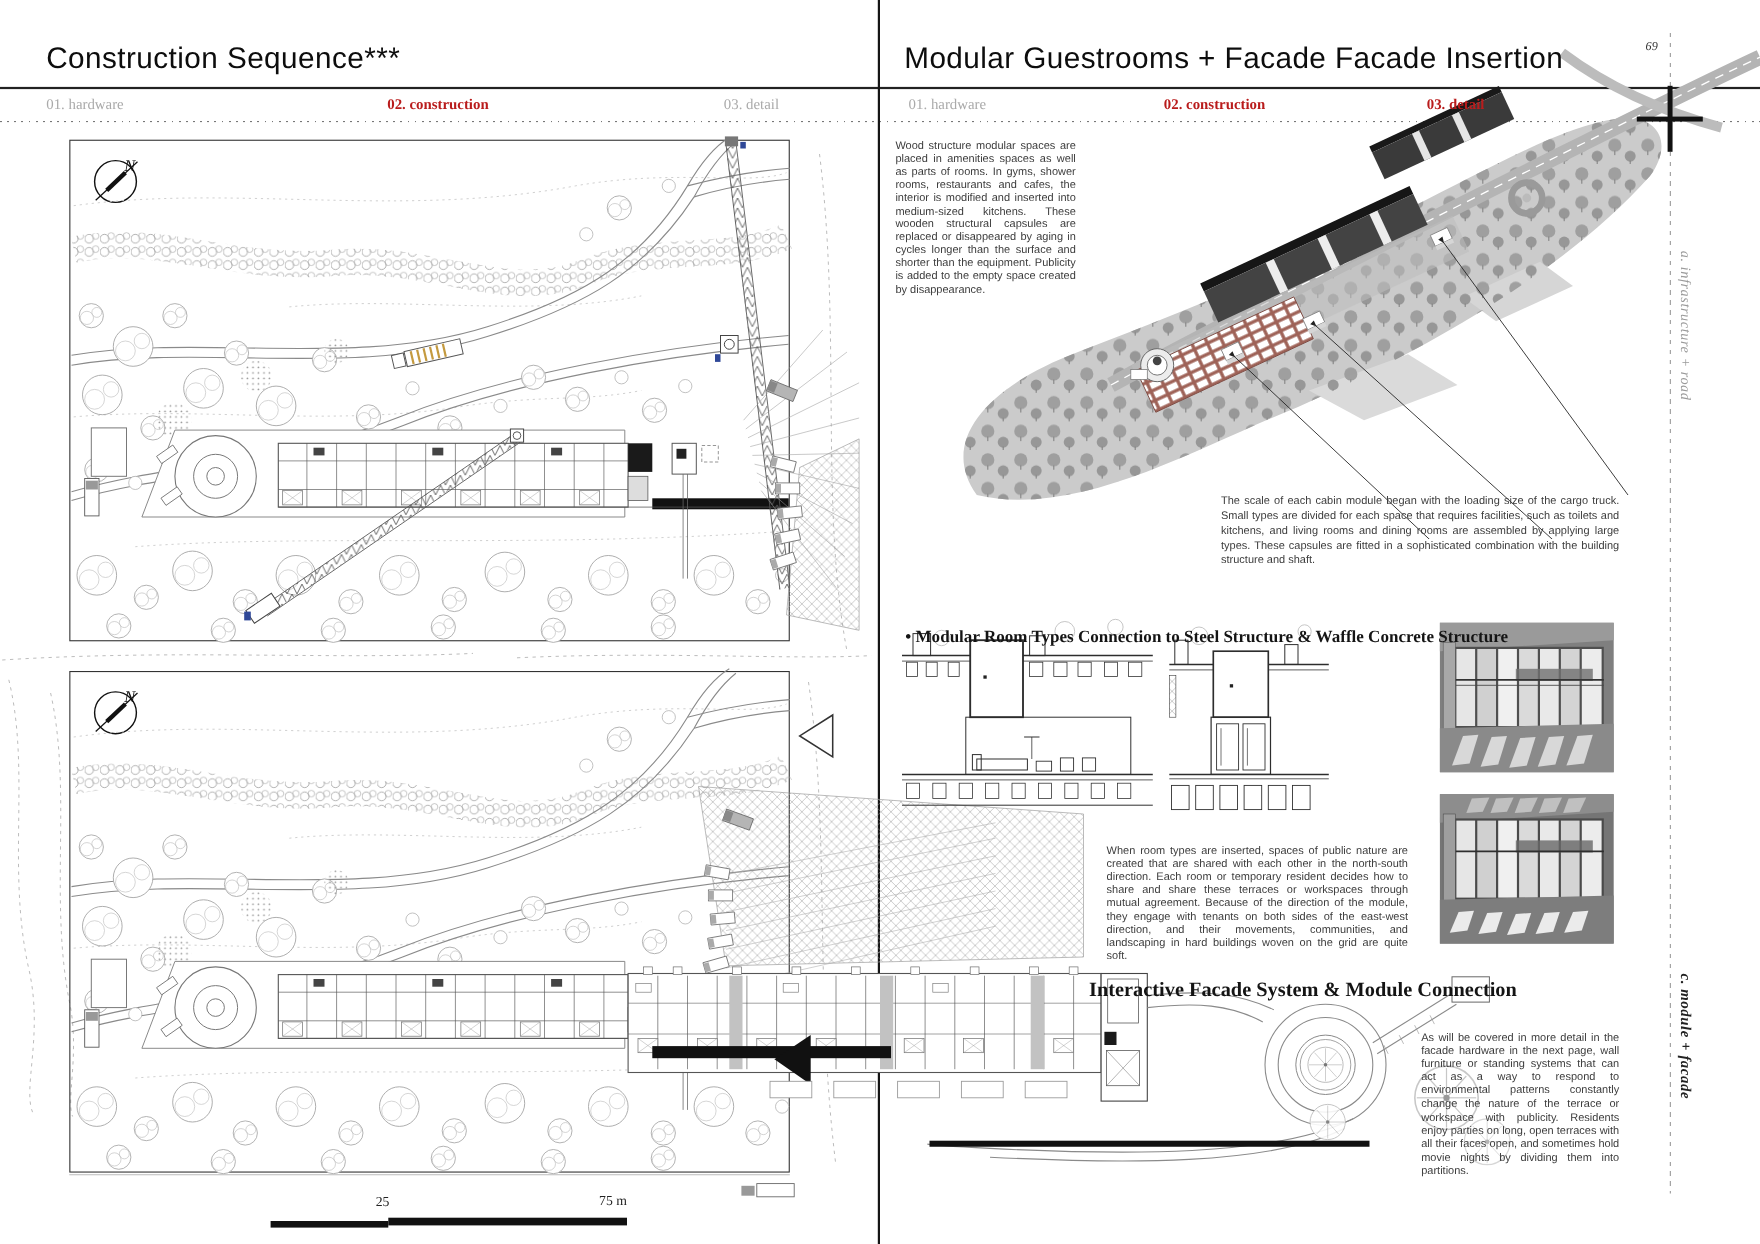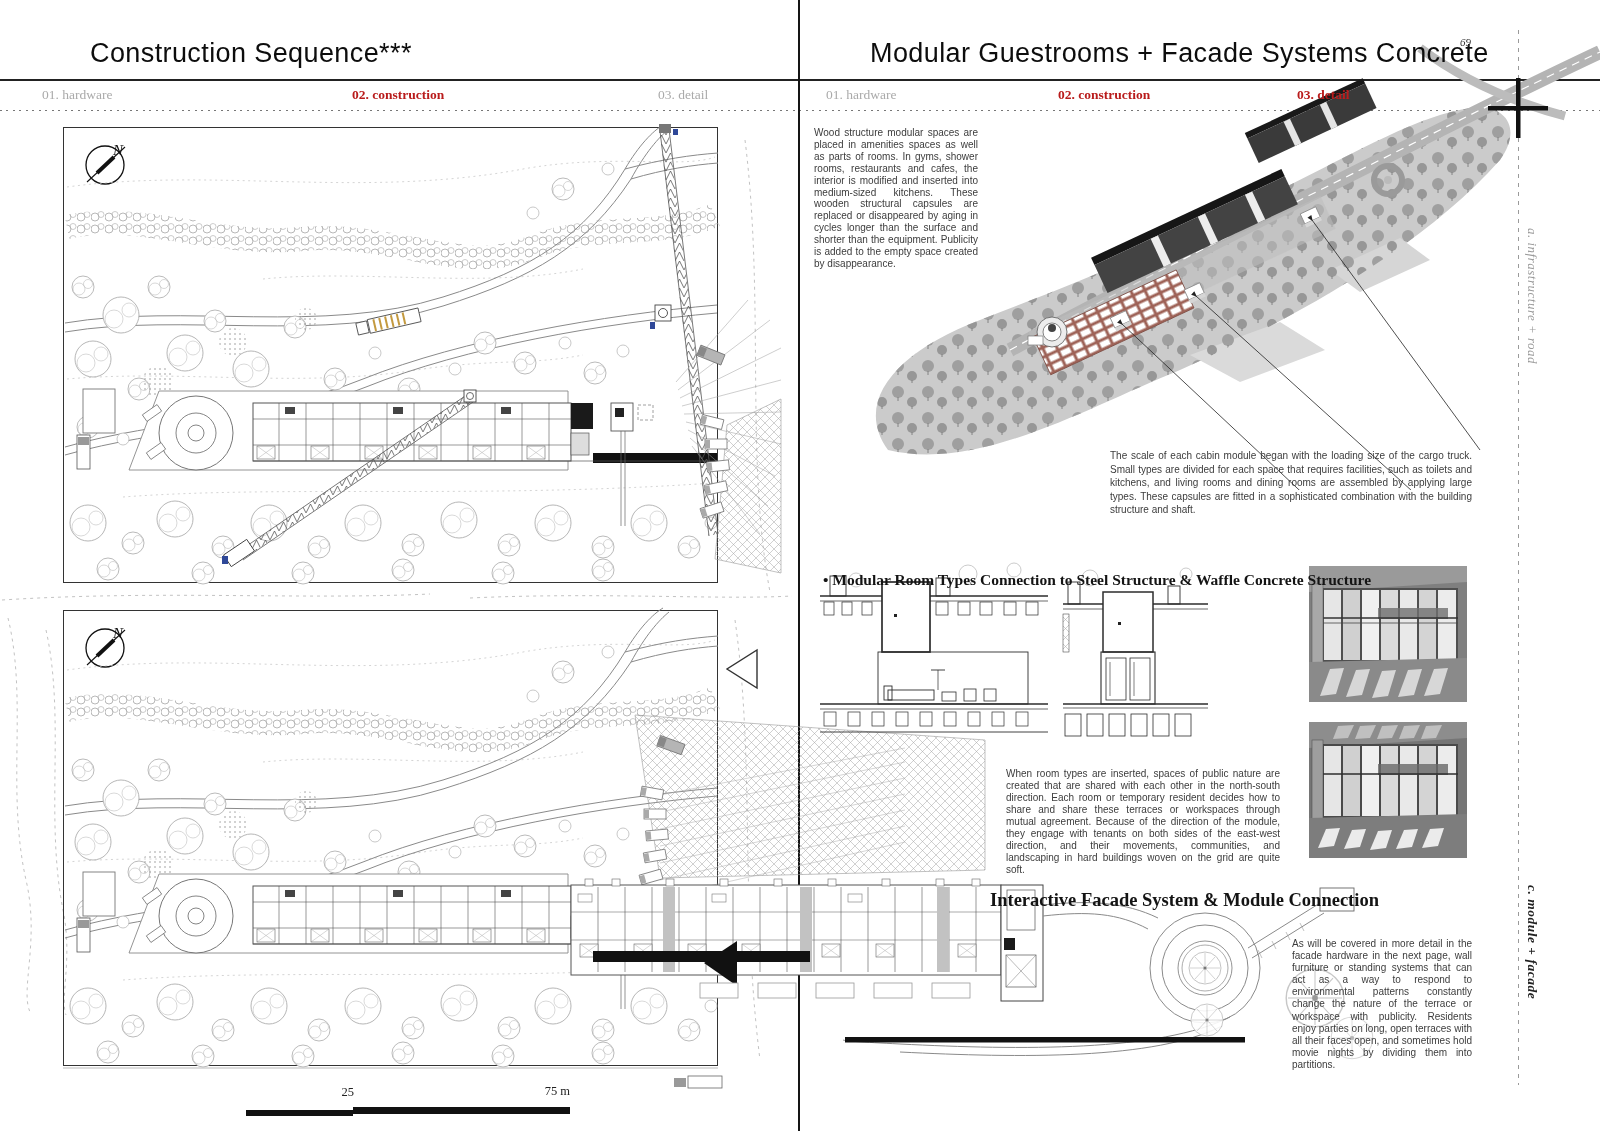--- a/index.html
+++ b/index.html
@@ -7,21 +7,21 @@
           font-family:"Liberation Sans",sans-serif;color:#111;}
   .abs{position:absolute;}
   
   .rule-title{left:0;top:79px;width:1600px;height:1.6px;background:#222;z-index:1;}
   .rule-dotted{left:0;top:110px;width:1600px;height:1.4px;z-index:1;
      background:repeating-linear-gradient(90deg,#777 0 1.6px,transparent 1.6px 6.5px);}
   .divider{left:798px;top:0;width:2px;height:1131px;background:#151515;z-index:1;}
   .dash-v{left:1518px;top:30px;width:1.4px;height:1055px;z-index:1;
      background:repeating-linear-gradient(180deg,#9a9a9a 0 4px,transparent 4px 9px);}
   
-  .page-title{font-size:27px;font-weight:500;letter-spacing:.4px;color:#0d0d0d;z-index:3;white-space:nowrap;margin-left:48px;}
+  .page-title{font-size:27px;font-weight:500;letter-spacing:.4px;color:#0d0d0d;z-index:3;white-space:nowrap;}
   .pageno{font-family:"Liberation Serif",serif;font-size:11px;font-style:italic;color:#333;z-index:4;}
   
   .tab{font-family:"Liberation Serif",serif;font-size:13.5px;z-index:3;white-space:nowrap;}
   .tab.inactive{color:#aaa;}
   .tab.active{color:#b91c1c;font-weight:bold;}
   
   .para{font-size:10px;line-height:11.9px;text-align:justify;color:#3c3c3c;z-index:3;}
   .cap{font-size:10px;line-height:13.6px;text-align:justify;color:#3c3c3c;z-index:3;}
   .h-serif{font-family:"Liberation Serif",serif;font-weight:bold;color:#141414;z-index:3;white-space:nowrap;margin-top:44px;}
   .margin-label{font-family:"Liberation Serif",serif;font-style:italic;writing-mode:vertical-rl;
@@ -33,22 +33,22 @@
 <body>
 
 <div id="canvas">
 
   <div class="abs rule-title"></div>
   <div class="abs rule-dotted"></div>
   <div class="abs divider"></div>
   <div class="abs dash-v"></div>
 
   <div class="abs page-title" style="left:42px;top:38px;">Construction Sequence***</div>
-  <div class="abs page-title" style="left:822px;top:38px;">Modular Guestrooms + Facade Systems Concrete</div>
-  <div class="abs pageno" style="left:1460px;top:36px;text-align:right;">69</div>
+  <div class="abs page-title" style="left:822px;top:38px;">Modular Guestrooms + Facade Facade Insertion</div>
+  <div class="abs pageno" style="left:1496px;top:36px;text-align:right;">69</div>
 
   <div class="abs tab inactive" style="left:42px;top:87px;">01. hardware</div>
   <div class="abs tab active" style="left:352px;top:87px;">02. construction</div>
   <div class="abs tab inactive" style="left:658px;top:87px;">03. detail</div>
   <div class="abs tab inactive" style="left:826px;top:87px;">01. hardware</div>
   <div class="abs tab active" style="left:1058px;top:87px;">02. construction</div>
   <div class="abs tab active" style="left:1297px;top:87px;">03. detail</div>
 
   <div class="abs para" style="left:814px;top:127px;width:164px;">Wood structure modular spaces are placed in amenities spaces as well as parts of rooms. In gyms, shower rooms, restaurants and cafes, the interior is modified and inserted into medium-sized kitchens. These wooden structural capsules are replaced or disappeared by aging in cycles longer than the surface and shorter than the equipment. Publicity is added to the empty space created by disappearance.</div>
   <div class="abs cap" style="left:1110px;top:449px;width:362px;">The scale of each cabin module began with the loading size of the cargo truck. Small types are divided for each space that requires facilities, such as toilets and kitchens, and living rooms and dining rooms are assembled by applying large types. These capsules are fitted in a sophisticated combination with the building structure and shaft.</div>

